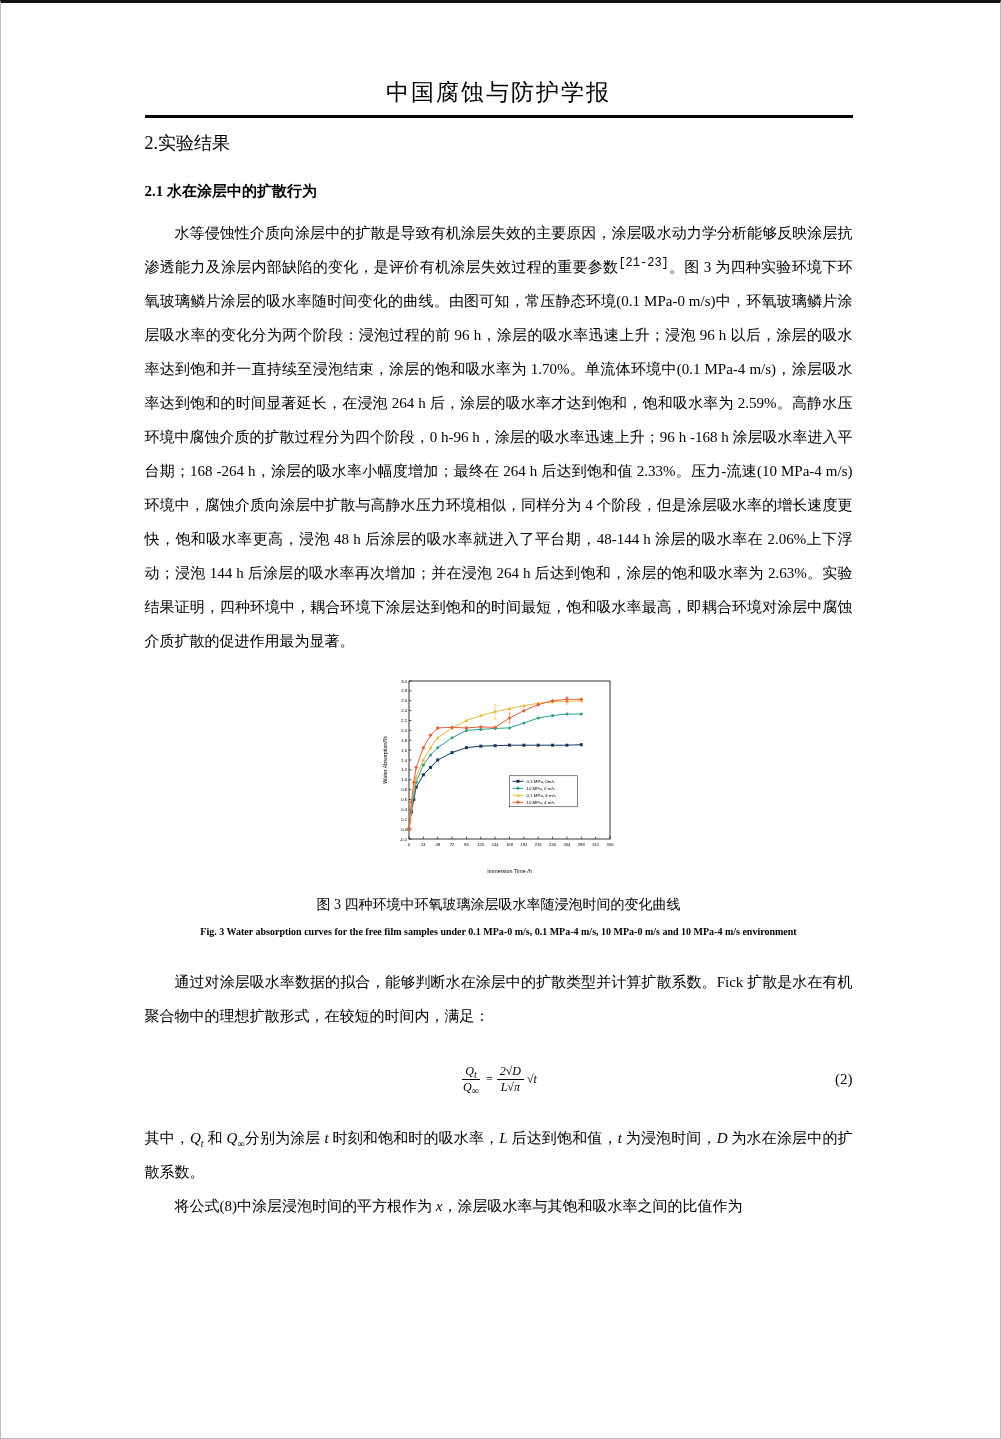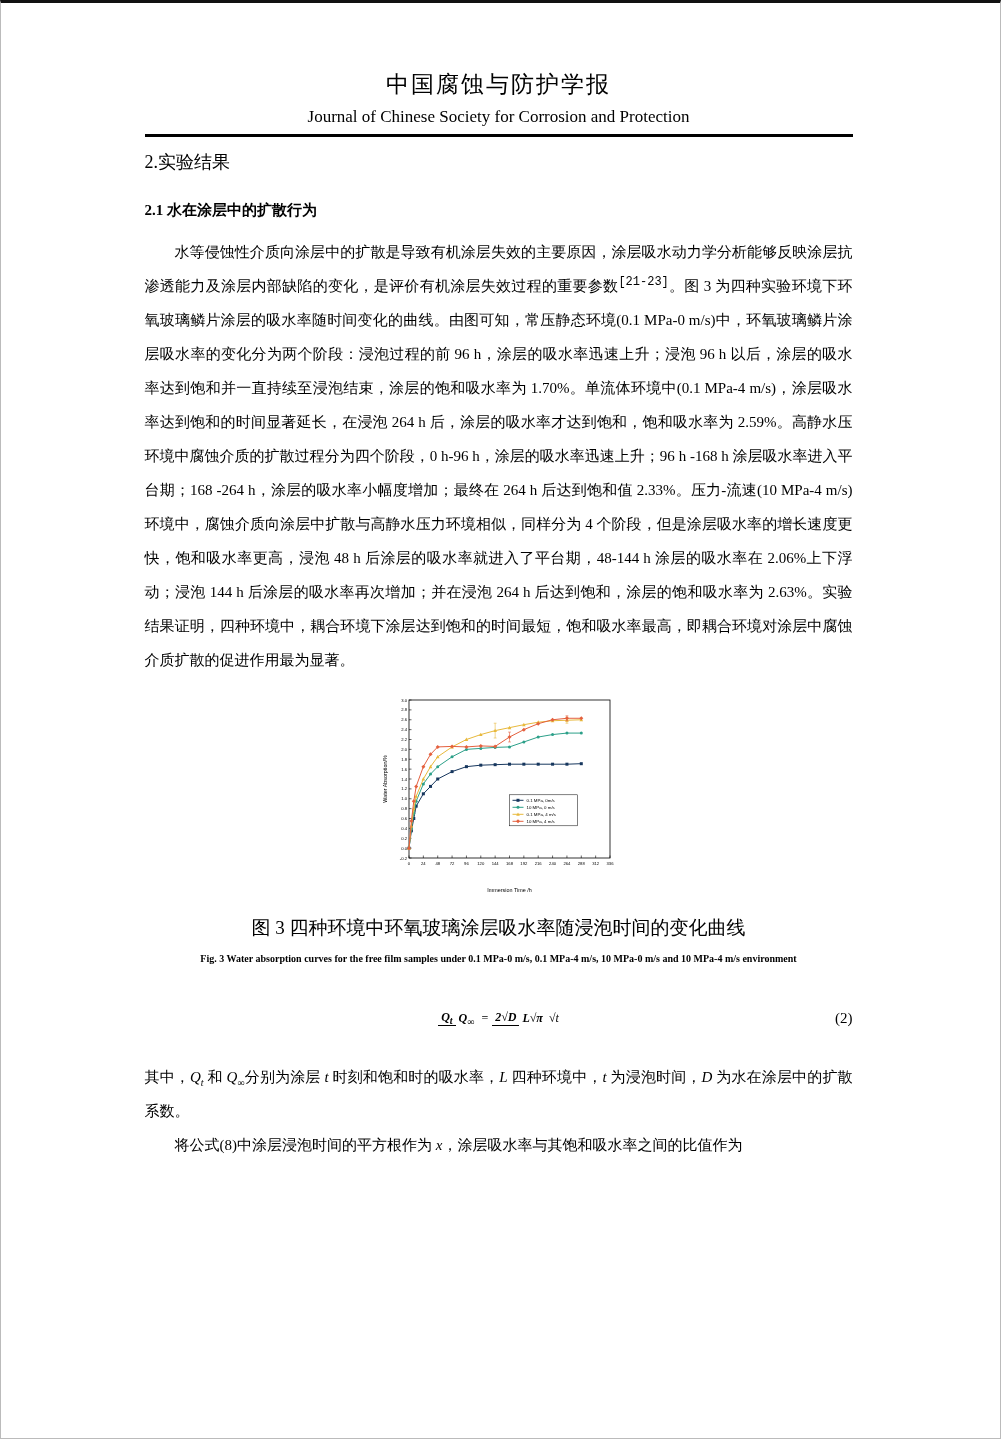--- a/index.html
+++ b/index.html
@@ -7,67 +7,66 @@
     position:relative;
     width:1001px;height:1439px;
     background:#fff;
     box-sizing:border-box;
     border:1px solid #bbb;
     border-top:3px solid #111;
     font-family:"Liberation Serif","DejaVu Serif",serif;
     color:#000;
     overflow:hidden;
   }
-  .content{width:708px;margin:8px auto;position:relative;left:-2px;}
+  .content{width:708px;margin:16px auto;position:relative;left:-2px;}
   .header{padding-top:58px;text-align:center;}
   .journal-cn{font-size:23px;letter-spacing:2px;}
   .journal-en{font-size:17px;margin-top:7px;}
   .header-rule{border-bottom:3px solid #000;margin-top:7px;}
   .section-title{font-size:18px;font-weight:normal;margin-top:13px;}
   .subsection-title{font-size:15px;font-weight:bold;margin-top:27px;}
   .para{
     font-size:15px;line-height:34px;text-align:justify;
     text-indent:2em;margin:0;
   }
   .para.first{margin-top:15px;}
   .para.noindent{text-indent:0;}
   .red{color:#000000;}
   .it{font-style:italic;}
   sup{font-size:12px;line-height:0;font-family:Liberation Mono, monospace;}
   sub{font-size:10px;line-height:0;}
   .figure-block{margin-top:16px;text-align:center;}
-  .caption-cn{font-size:19px;text-align:center;margin-top:16px;}
+  .caption-cn{font-size:14px;text-align:center;margin-top:16px;}
   .caption-en{
     font-size:10px;font-weight:bold;text-align:center;
     line-height:27px;margin:4px auto 0;max-width:690px;
   }
   .para.after-fig{margin-top:20px;}
   .eq-row{
     position:relative;margin:24px 0 20px;
     display:flex;align-items:center;justify-content:center;
     min-height:44px;
   }
   .eq{display:inline-flex;align-items:center;font-size:12px;font-style:italic;}
-  .frac{display:inline-flex;flex-direction:row;align-items:center;vertical-align:middle;line-height:1.25;font-weight:bold;}
+  .frac{display:inline-flex;flex-direction:column;align-items:center;vertical-align:middle;line-height:1.25;}
   .frac .num{border-bottom:1px solid #000;padding:0 3px;}
   .frac .den{padding:0 3px;}
   .eq-sign{margin:0 4px;font-style:normal;}
   .eq-tail{margin-left:3px;}
   .eq-num{position:absolute;right:0;top:50%;transform:translateY(-50%);font-size:15px;font-style:normal;}
   svg text{font-family:"Liberation Sans","DejaVu Sans",sans-serif;fill:#000;}
 </style>
 </head>
 <body>
 
 <div class="page">
   <div class="content">
 
     <div class="header">
       <div class="journal-cn">中国腐蚀与防护学报</div>
-      <div class="journal-en">Journal of Chinese Society for Corrosion and Protection</div>
       <div class="header-rule"></div>
     </div>
 
     <div class="section-title">2.实验结果</div>
 
     <div class="subsection-title">2.1 水在涂层中的扩散行为</div>
 
     <p class="para first"><span>水等侵蚀性介质向涂层中的扩散是导致有机涂层失效的主要原因，涂层吸水动力学分析能够反映涂层抗渗透能力及涂层内部缺陷的变化，是评价有机涂层失效过程的重要参数</span><sup>[21-23]</sup><span>。图 3 为四种实验环境下环氧玻璃鳞片涂层的吸水率随时间变化的曲线。由图可知，常压静态环境(0.1 MPa-0 m/s)中，环氧玻璃鳞片涂层吸水率的变化分为两个阶段：浸泡过程的前 96 h，涂层的吸水率迅速上升；浸泡 96 h 以后，涂层的吸水率达到饱和并一直持续至浸泡结束，涂层的饱和吸水率为 1.70%。</span><span class="red">单流体环境中(0.1 MPa-4 m/s)，涂层吸水率达到饱和的时间显著延长，在浸泡 264 h 后，涂层的吸水率才达到饱和，饱和吸水率为 2.59%。高静水压环境中腐蚀介质的扩散过程分为四个阶段，0 h-96 h，涂层的吸水率迅速上升；96 h -168 h 涂层吸水率进入平台期；168 -264 h，涂层的吸水率小幅度增加；最终在 264 h 后达到饱和值 2.33%。</span><span>压力-流速(10 MPa-4 m/s)环境中，腐蚀介质向涂层中扩散与高静水压力环境相似，同样分为 4 个阶段，但是涂层吸水率的增长速度更快，饱和吸水率更高，浸泡 48 h 后涂层的吸水率就进入了平台期，48-144 h 涂层的吸水率在 2.06%上下浮动；浸泡 144 h 后涂层的吸水率再次增加；并在浸泡 264 h 后达到饱和，涂层的饱和吸水率为 2.63%。</span><span class="red">实验结果证明，四种环境中，耦合环境下涂层达到饱和的时间最短，饱和吸水率最高，即耦合环境对涂层中腐蚀介质扩散的促进作用最为显著。</span></p>
 
     <div class="figure-block">
@@ -234,35 +233,36 @@
           <line x1="133.5" y1="128.3" x2="144.5" y2="128.3" stroke="#e4603e" stroke-width="1"></line>
           <polygon points="139,126.30000000000001 141,128.3 139,130.3 137,128.3" fill="#e4603e"></polygon>
           <text x="147.5" y="129.9" font-size="4.4">10 MPa, 4 m/s</text>
           <text x="130.5" y="199" font-size="5.4" text-anchor="middle">Immersion Time /h</text>
           <text transform="translate(8,86) rotate(-90)" font-size="5.4" text-anchor="middle">Water Absorption/%</text>
         </svg>
       <div class="caption-cn">图 3  四种环境中环氧玻璃涂层吸水率随浸泡时间的变化曲线</div>
       <div class="caption-en">Fig. 3 Water absorption curves for the free film samples under 0.1 MPa-0 m/s, 0.1 MPa-4 m/s, 10 MPa-0 m/s and 10 MPa-4 m/s environment</div>
     </div>
 
+    <p class="para after-fig"><span>通过对涂层吸水率数据的拟合，能够判断水在涂层中的扩散类型并计算扩散系数。Fick 扩散是水在有机聚合物中的理想扩散形式，在较短的时间内，满足：</span></p>
 
     <div class="eq-row">
       <span class="eq">
         <span class="frac">
           <span class="num"><span class="it">Q</span><sub>t</sub></span>
           <span class="den"><span class="it">Q</span><sub>∞</sub></span>
         </span>
         <span class="eq-sign">=</span>
         <span class="frac">
           <span class="num">2√D</span>
           <span class="den">L√π</span>
         </span>
         <span class="eq-tail">√t</span>
       </span>
       <span class="eq-num">(2)</span>
     </div>
 
-    <p class="para noindent"><span>其中，</span><span class="it">Q</span><sub class="it">t</sub><span> 和 </span><span class="it">Q</span><sub>∞</sub><span>分别为涂层 </span><span class="it">t</span><span> 时刻和饱和时的吸水率，</span><span class="it">L</span><span> 四种环境中，</span><span class="it">t</span><span> 为浸泡时间，</span><span class="it">D</span><span> 为水在涂层中的扩散系数。</span></p>
+    <p class="para noindent"><span>其中，</span><span class="it">Q</span><sub class="it">t</sub><span> 和 </span><span class="it">Q</span><sub>∞</sub><span>分别为涂层 </span><span class="it">t</span><span> 时刻和饱和时的吸水率，</span><span class="it">L</span><span> 后达到饱和值，</span><span class="it">t</span><span> 为浸泡时间，</span><span class="it">D</span><span> 为水在涂层中的扩散系数。</span></p>
 
     <p class="para"><span>将公式(8)中涂层浸泡时间的平方根作为 </span><span class="it">x</span><span>，涂层吸水率与其饱和吸水率之间的比值作为</span></p>
 
   </div>
 </div>
 
 </body></html>

